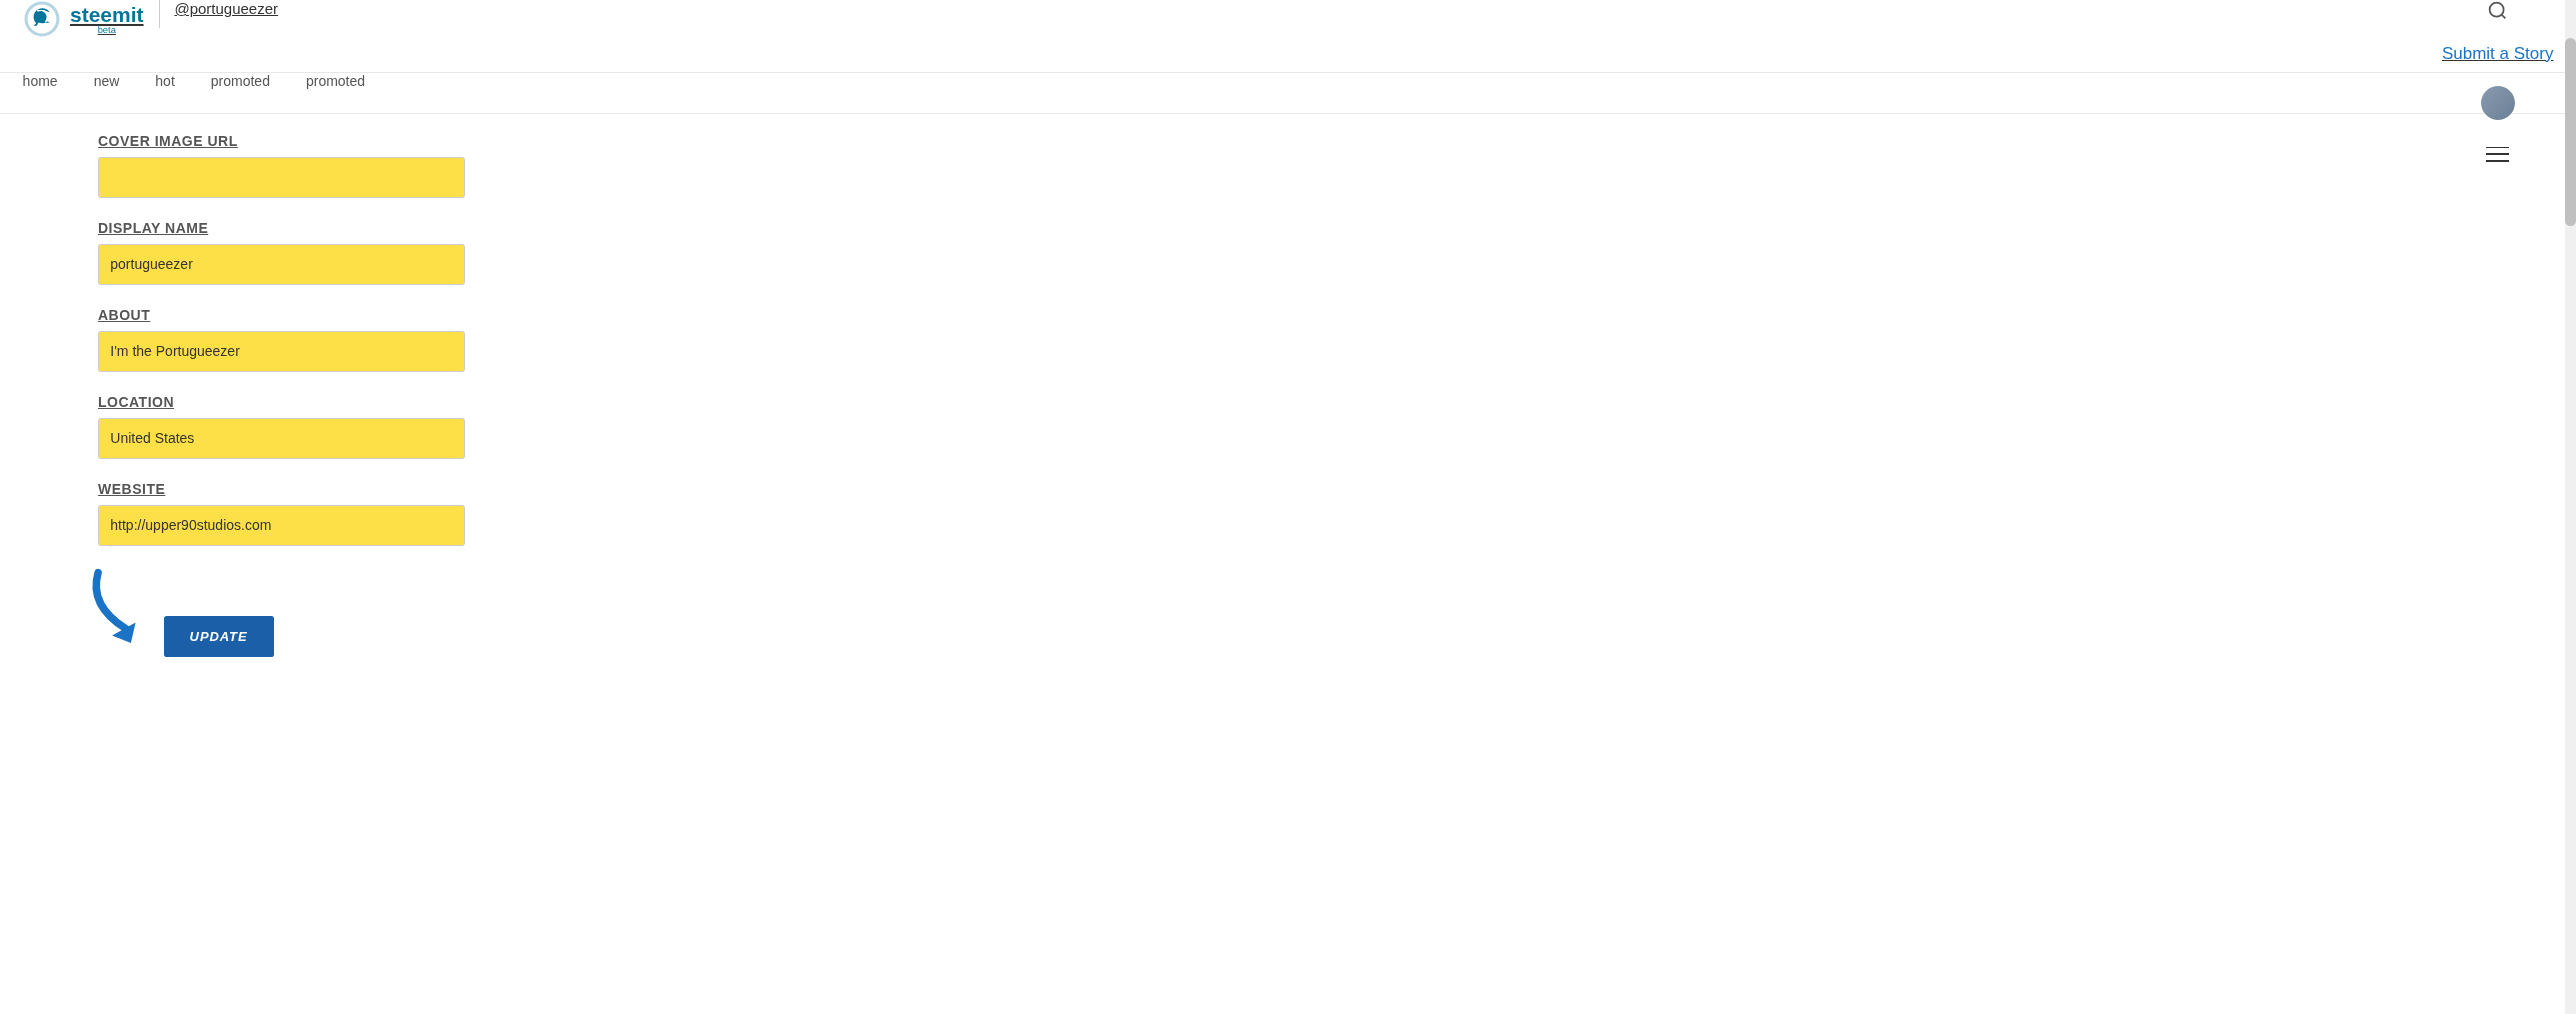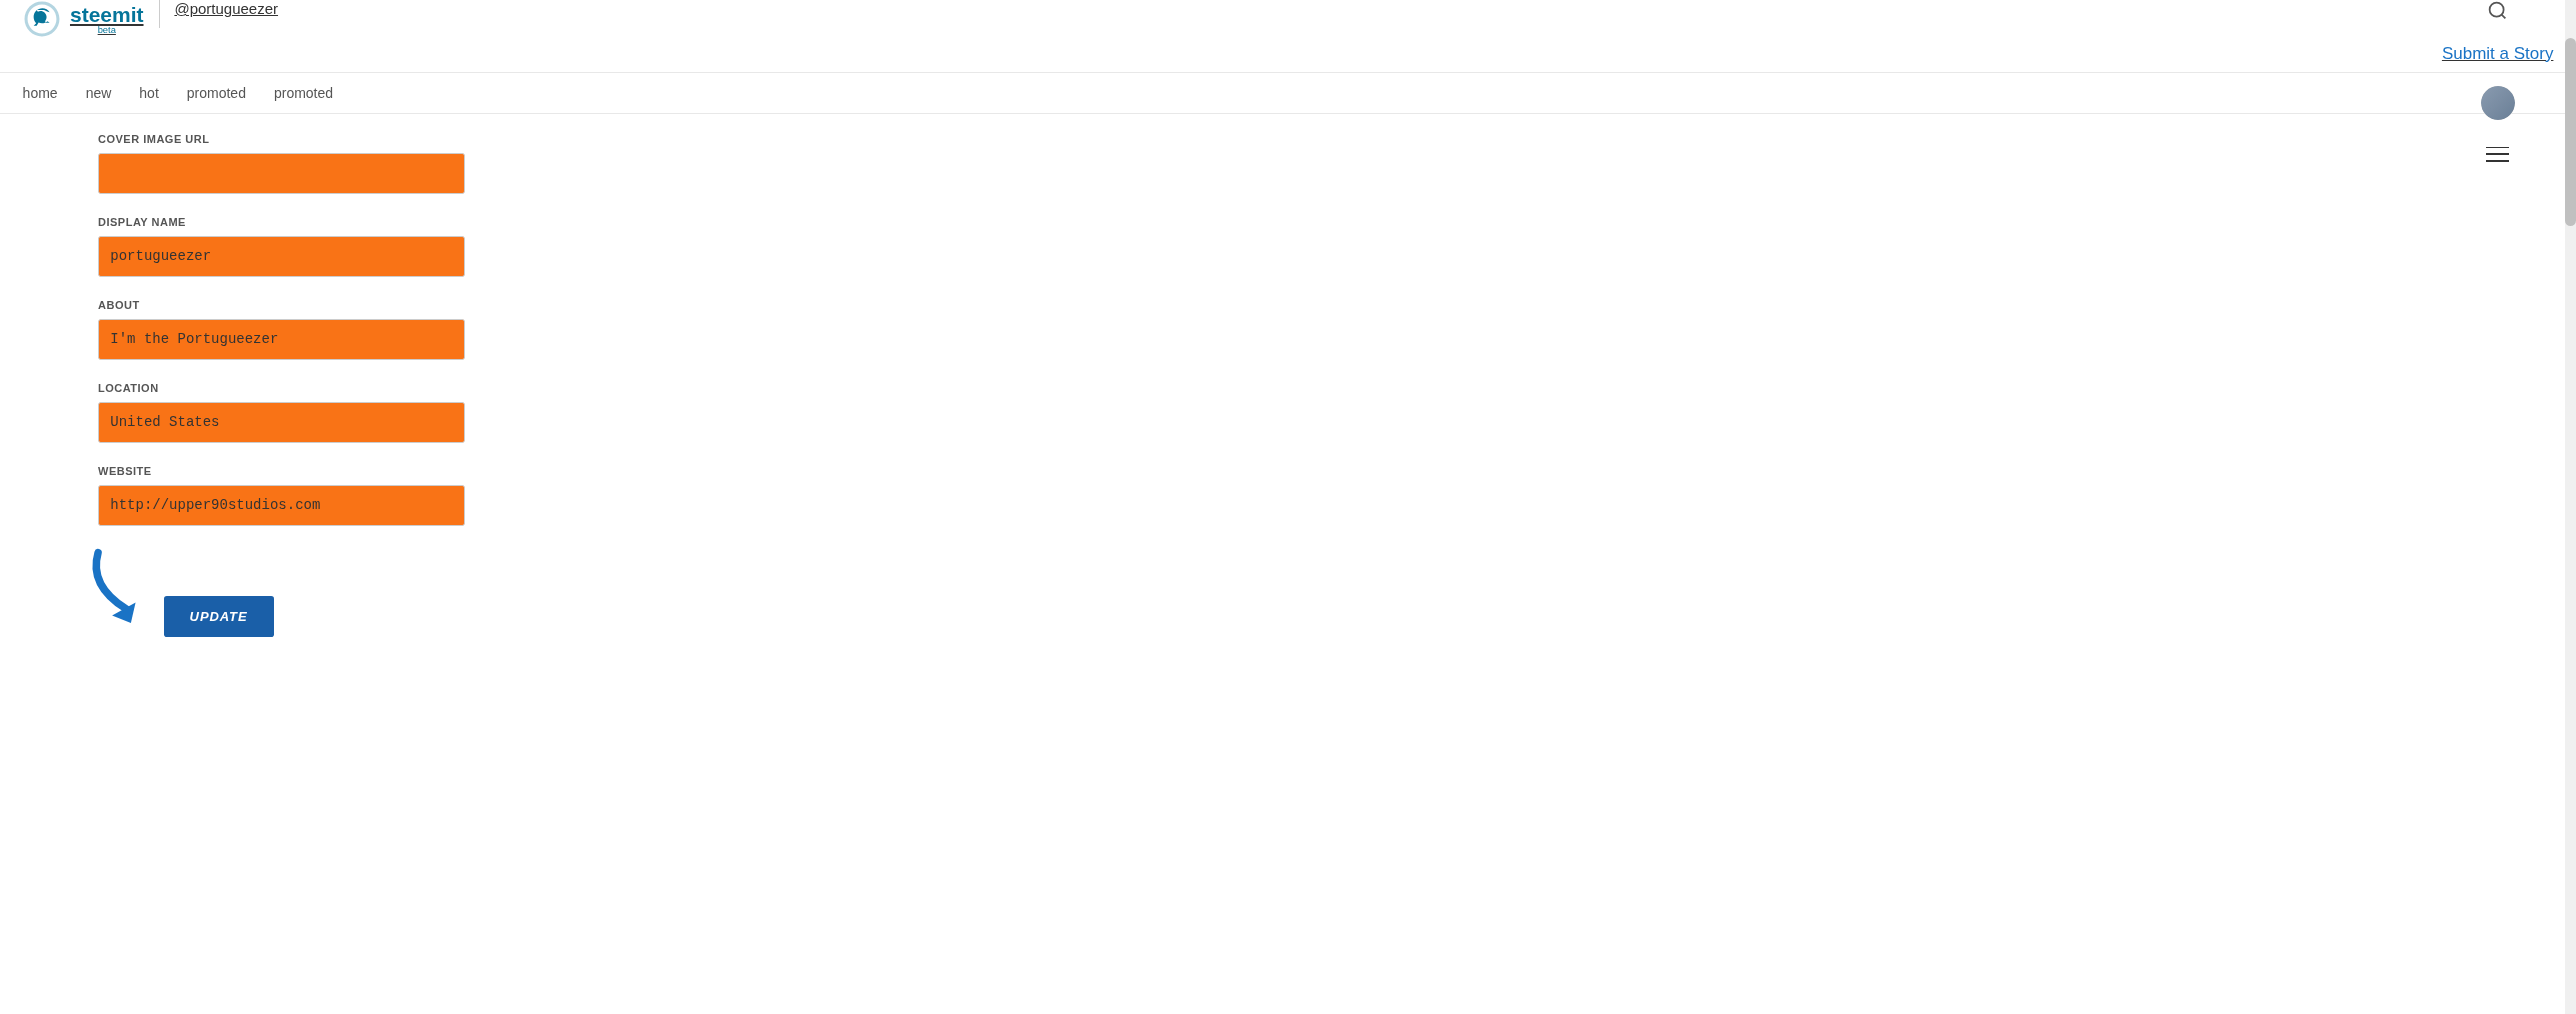--- a/index.html
+++ b/index.html
@@ -130,25 +130,24 @@
 
     .hamburger-line {
       width: 22.6px;
       height: 1.9px;
       background: #333;
     }
 
     
     .nav {
       display: flex;
-      align-items: center;
       padding: 0 22.6px;
       height: 41px;
       border-bottom: 0.9px solid #e8e8e8;
-      gap: 28px;
+      gap: 36px;
     }
 
     .nav-item {
       font-size: 14px;
       color: #555;
       text-decoration: none;
       cursor: pointer;
       background: none;
       border: none;
       padding: 0;
@@ -160,39 +159,39 @@
       max-width: 659px;
       position: relative;
     }
 
     .form-group {
       margin-bottom: 22.6px;
     }
 
     .form-label {
       display: block;
-      font-size: 11px;
+      font-size: 14px;
       font-weight: 600;
       color: #555;
       letter-spacing: 0.5px;
       margin-bottom: 7.5px;
       text-transform: uppercase;
+      text-decoration: underline;
     }
 
     .form-input {
       width: 367px;
       height: 41px;
       border: 0.9px solid #ccc;
       border-radius: 2.8px;
       padding: 7.5px 11.3px;
       font-size: 14px;
       color: #333;
-      background: #f97316;
+      background: #fde047;
       outline: none;
-      font-family: Liberation Mono, monospace;
     }
 
     
     .arrow-container {
       position: relative;
       width: 94px;
       height: 75px;
       margin-bottom: 15px;
       margin-left: -19px;
     }

